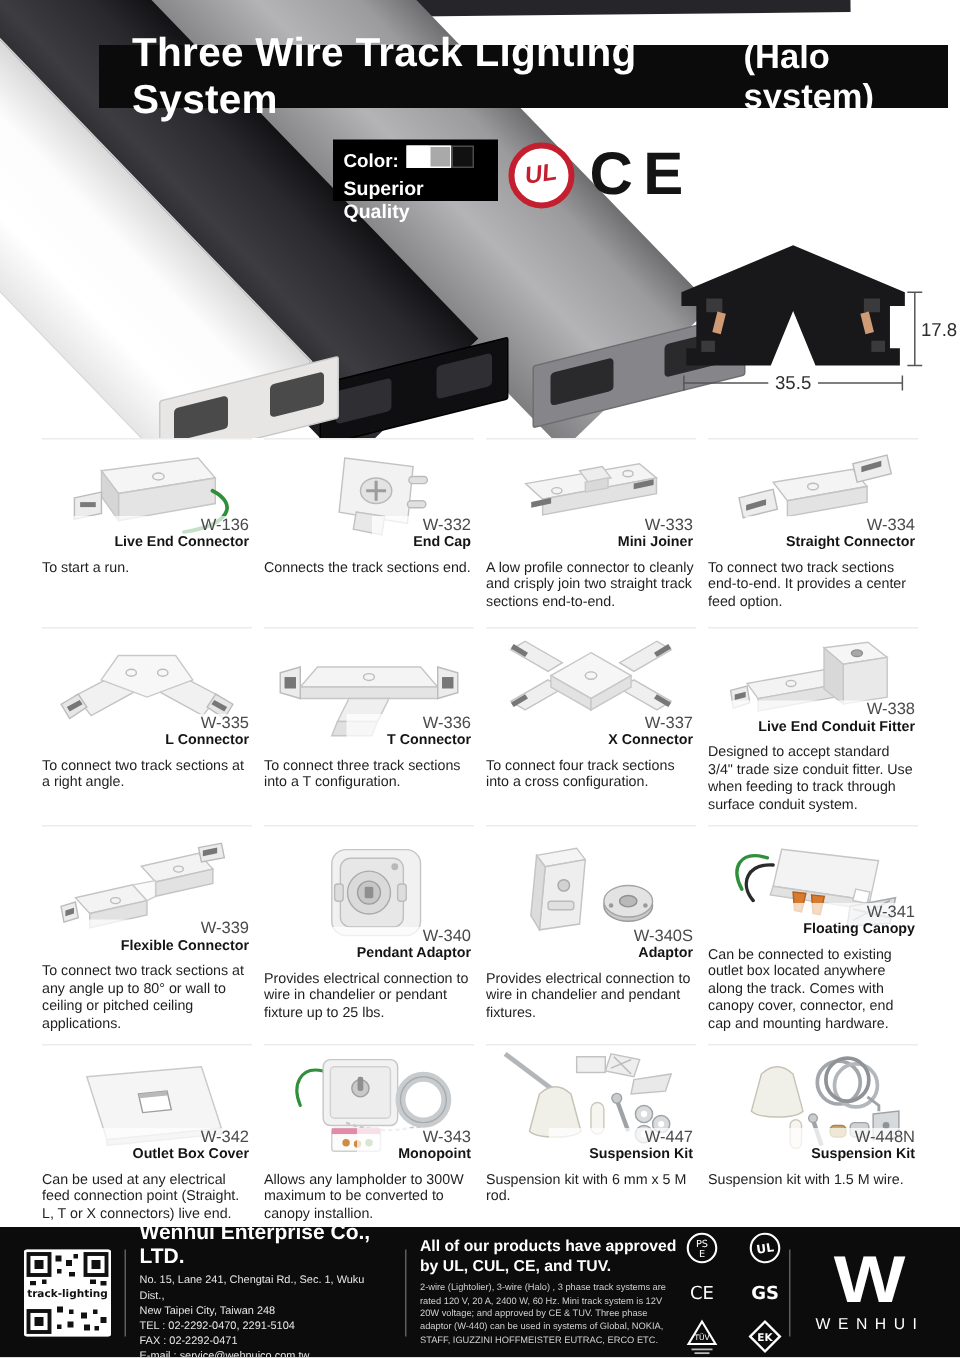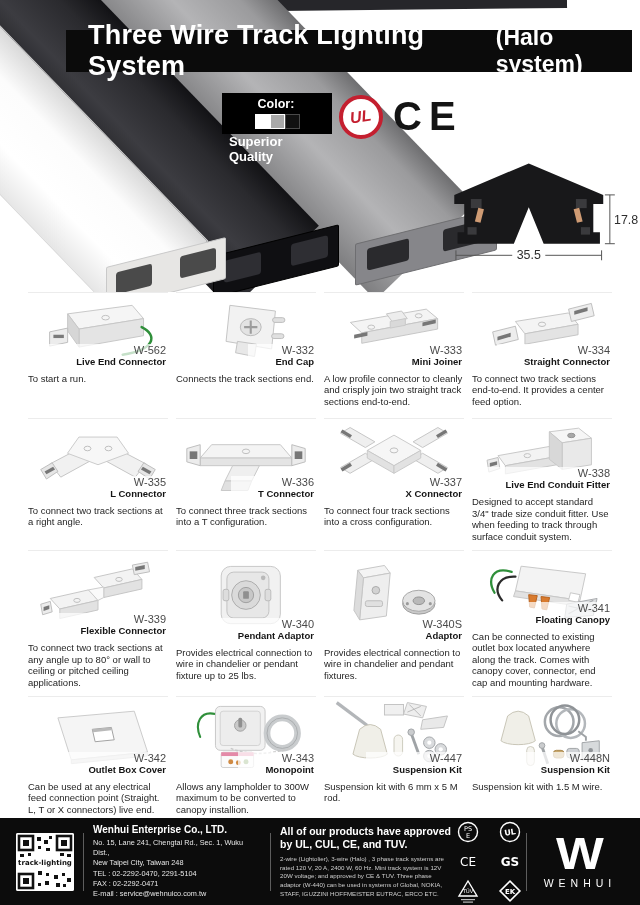--- a/index.html
+++ b/index.html
@@ -27,21 +27,21 @@
   .cap-gray{left:355px;top:226px;width:140px;background:#86868a;border:1px solid #6e6e71;z-index:3;}
   .cap-gray::before,.cap-gray::after{background:#2a2a2d;}
 
   .title-bar{position:absolute;left:66px;top:30px;right:8px;height:42px;background:#0b0b0b;z-index:10;
     display:flex;align-items:center;padding-left:22px;box-sizing:border-box;}
   .title-main{color:#fff;font-size:27px;font-weight:bold;letter-spacing:.2px;}
   .title-sub{color:#fff;font-size:23px;font-weight:bold;margin-left:9px;}
 
   .color-box{position:absolute;left:222px;top:93px;width:110px;height:41px;background:#000;z-index:10;
     color:#fff;padding:4px 7px;box-sizing:border-box;}
-  .color-row{display:flex;align-items:center;gap:3px;flex-direction:column;}
+  .color-row{display:flex;align-items:center;gap:3px;}
   .color-label{font-size:12.5px;font-weight:bold;margin-right:2px;}
   .swatch{width:15px;height:15px;display:inline-block;box-sizing:border-box;}
   .quality-label{font-size:13px;font-weight:bold;margin-top:1px;}
 
   .ul-badge{position:absolute;left:339px;top:95px;width:44px;height:44px;border:4px solid #c41f2f;border-radius:50%;
     z-index:10;display:flex;align-items:center;justify-content:center;box-sizing:border-box;background:#fff;}
   .ul-badge span{color:#c41f2f;font-size:16px;font-weight:800;font-style:italic;transform:rotate(-8deg);}
   .ce-badge{position:absolute;left:393px;top:94px;z-index:10;font-size:40px;font-weight:600;letter-spacing:7px;color:#141414;}
 
   .sizes-box{position:absolute;left:455px;top:87px;width:177px;height:66px;border:2px solid #141414;border-radius:11px;
@@ -62,21 +62,21 @@
   .pcode{font-size:11px;color:#4a4a4a;line-height:1.1;}
   .pname{font-size:9.5px;font-weight:bold;color:#141414;line-height:1.2;padding-left:24px;}
   .pdesc{margin-top:6px;font-size:9.5px;line-height:1.2;color:#1f1f1f;}
 
   
   .footer{position:absolute;left:0;top:818px;width:640px;height:87px;background:#0c0c0c;color:#fff;
     display:flex;align-items:center;gap:9px;padding:0 16px;box-sizing:border-box;}
   .qr{width:58px;height:58px;background:#fff;border-radius:2px;flex:0 0 auto;}
   .fsep{width:1px;height:58px;background:#5d5d5d;flex:0 0 auto;}
   .company{width:168px;flex:0 0 auto;}
-  .company-name{font-size:10px;font-weight:bold;margin-bottom:3px;}
+  .company-name{font-size:14px;font-weight:bold;margin-bottom:3px;}
   .company-line{font-size:7.3px;color:#e6e6e6;line-height:1.4;}
   .approval{width:172px;flex:0 0 auto;}
   .approval-title{font-size:10.5px;font-weight:bold;line-height:1.25;}
   .approval-body{font-size:6.2px;color:#cfcfcf;line-height:1.4;margin-top:4px;}
   .certs{width:56px;flex:0 0 auto;display:grid;grid-template-columns:24px 24px;gap:3px 18px;justify-content:center;}
   .certs svg{width:24px;height:26px;display:block;}
   .brand{flex:1;display:flex;flex-direction:column;align-items:center;justify-content:center;}
   .brand-w{font-size:44px;font-weight:800;line-height:.9;transform:scaleX(1.15);}
   .brand-name{font-size:10.5px;letter-spacing:5px;margin-top:3px;}
 </style>
@@ -144,21 +144,21 @@
               <polygon points="34,22 102,13 114,27 46,38" fill="#f5f5f5" stroke="#c6c6c6"></polygon>
               <polygon points="46,38 114,27 114,45 46,57" fill="#e4e4e4" stroke="#c6c6c6"></polygon>
               <polygon points="34,22 46,38 46,57 34,40" fill="#d6d6d6" stroke="#c6c6c6"></polygon>
               <polygon points="15,41 34,37 34,52 15,56" fill="#ececec" stroke="#bbbbbb"></polygon>
               <rect x="19" y="44" width="11" height="3.5" fill="#7a7a7a"></rect>
               <ellipse cx="74" cy="26" rx="4" ry="2.4" fill="none" stroke="#bdbdbd"></ellipse>
               <path d="M112,36 C130,45 125,60 92,65" stroke="#2f8f3a" stroke-width="2.6" fill="none" stroke-linecap="round"></path>
             </svg>
           </div>
         <div class="plabel">
-          <div class="pcode">W-562</div>
+          <div class="pcode">W-136</div>
           <div class="pname">Live End Connector</div>
         </div>
       </div>
       <div class="pdesc">To start a run.</div>
     </div>
 
     <div class="cell r1">
       <div class="imgbox">
         <div class="psvg">
             <svg viewBox="0 0 132 78">

